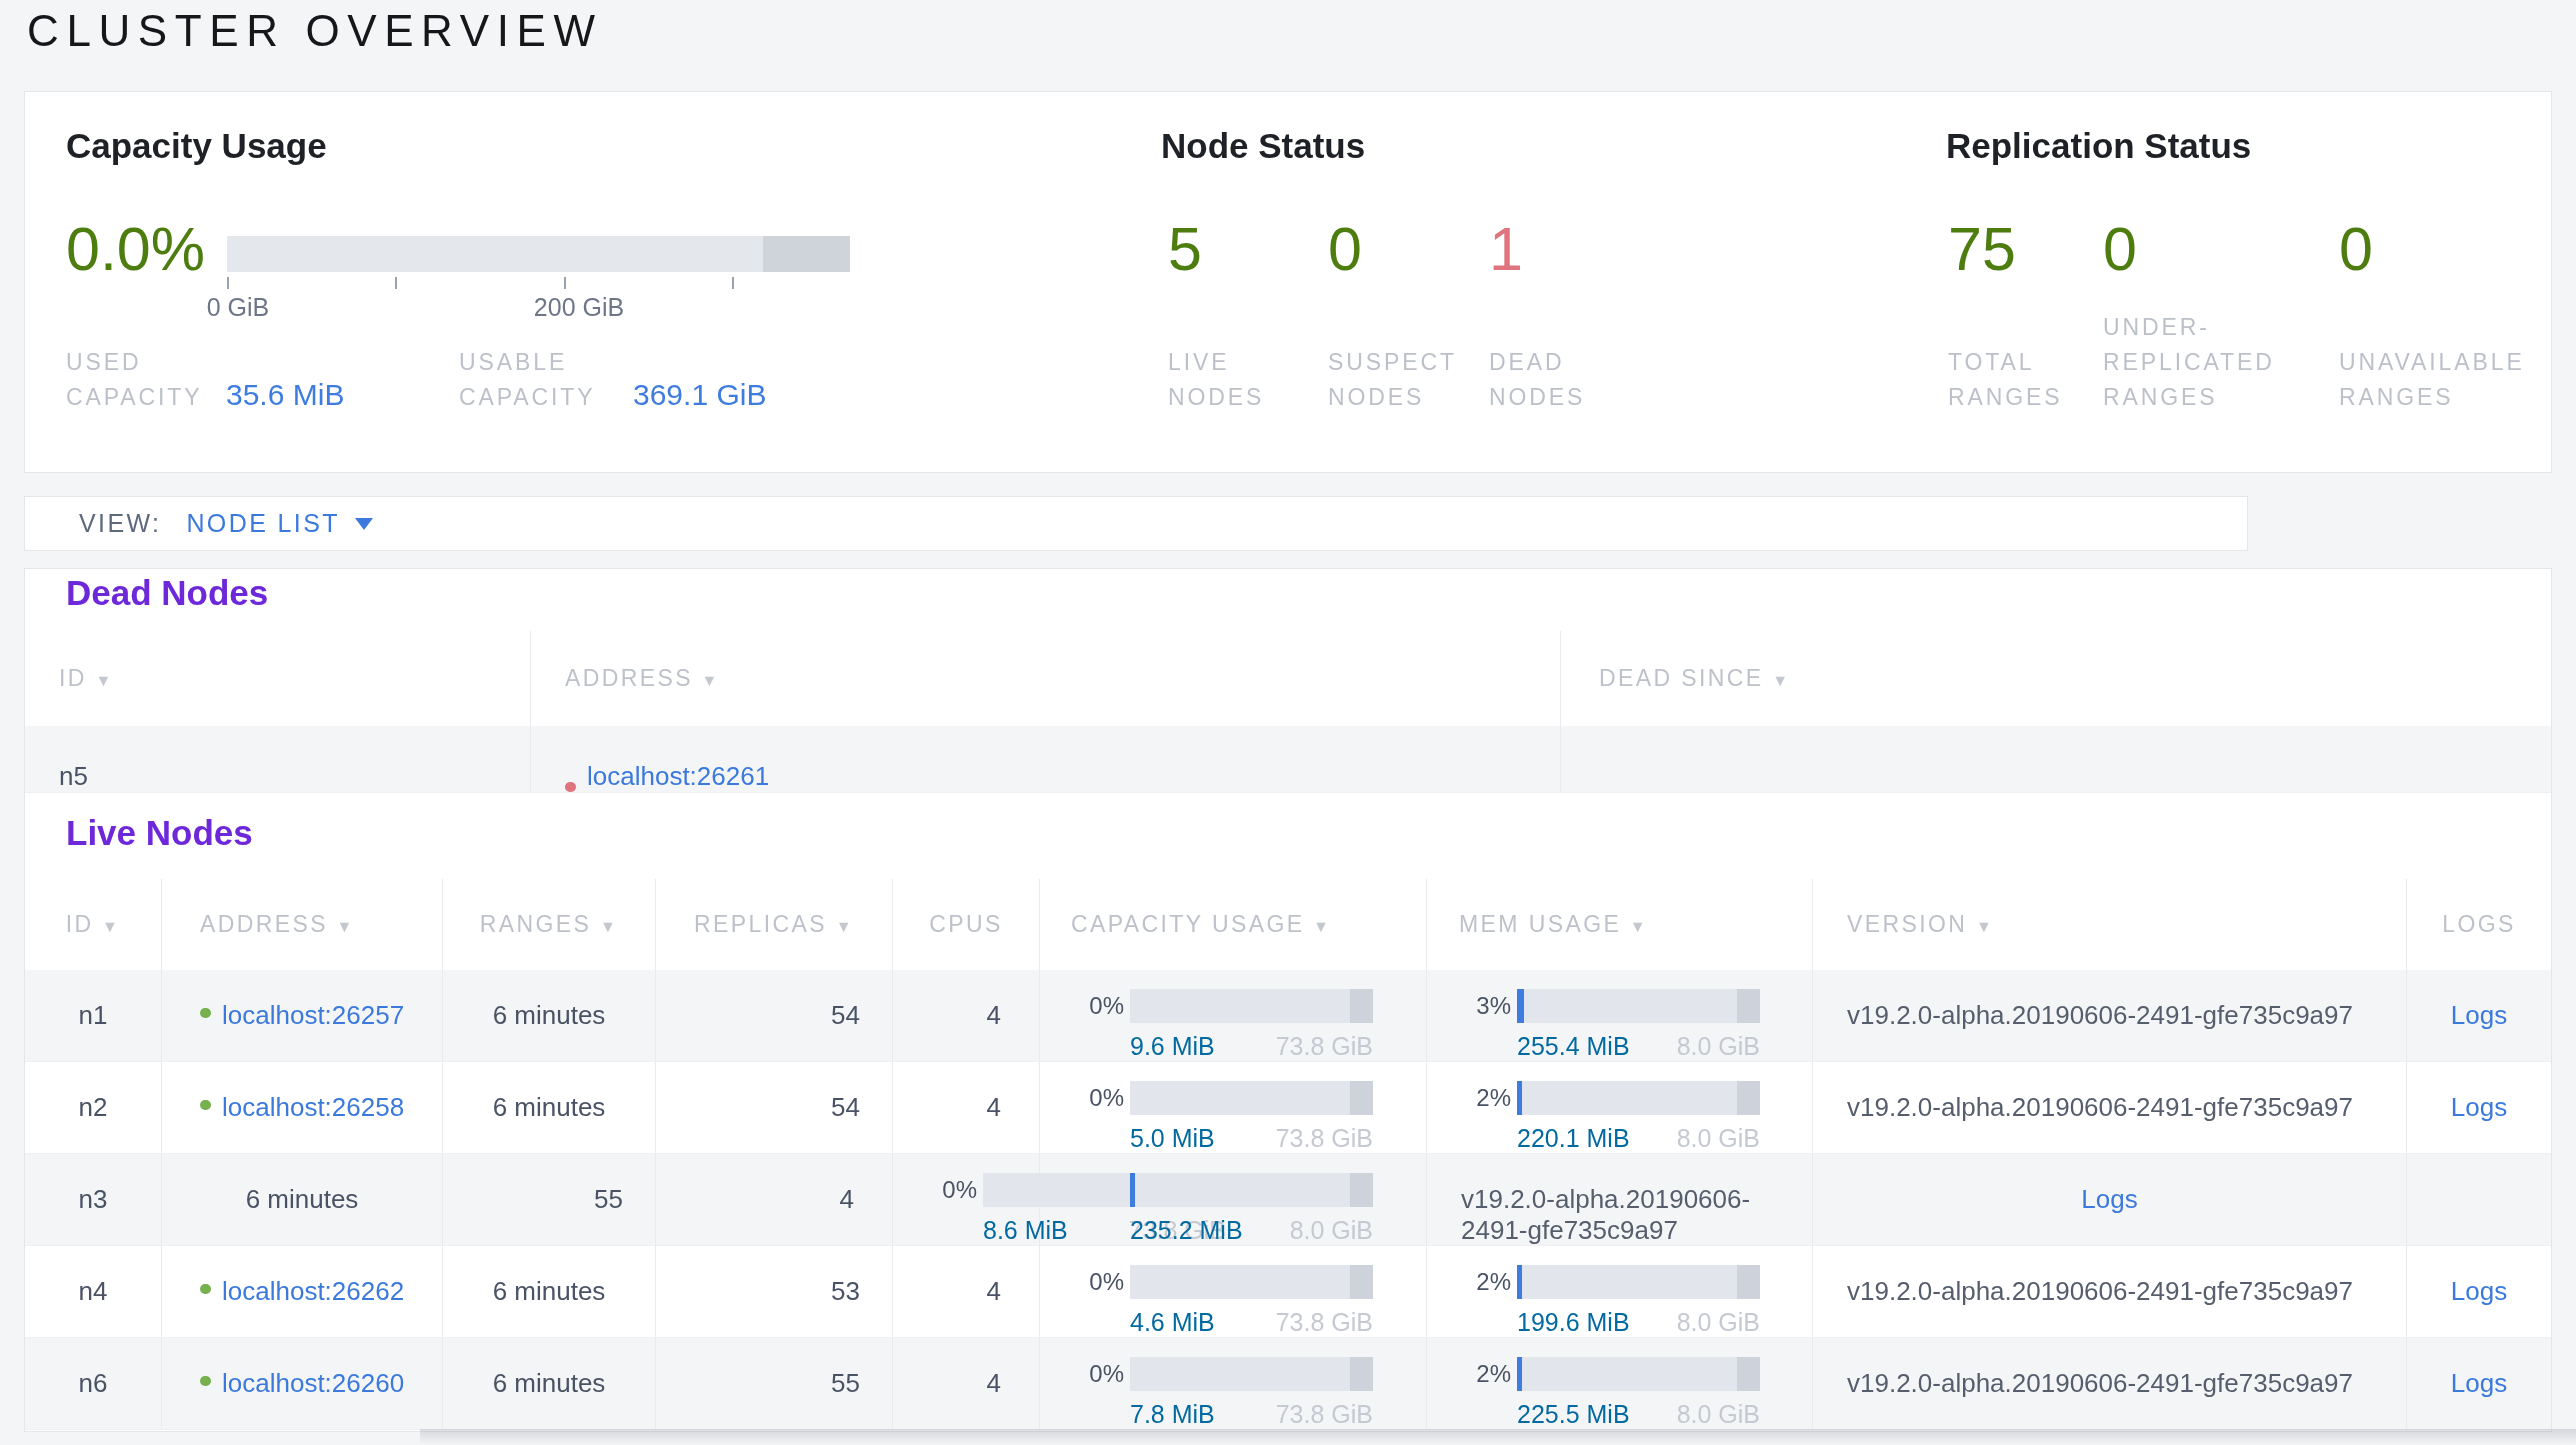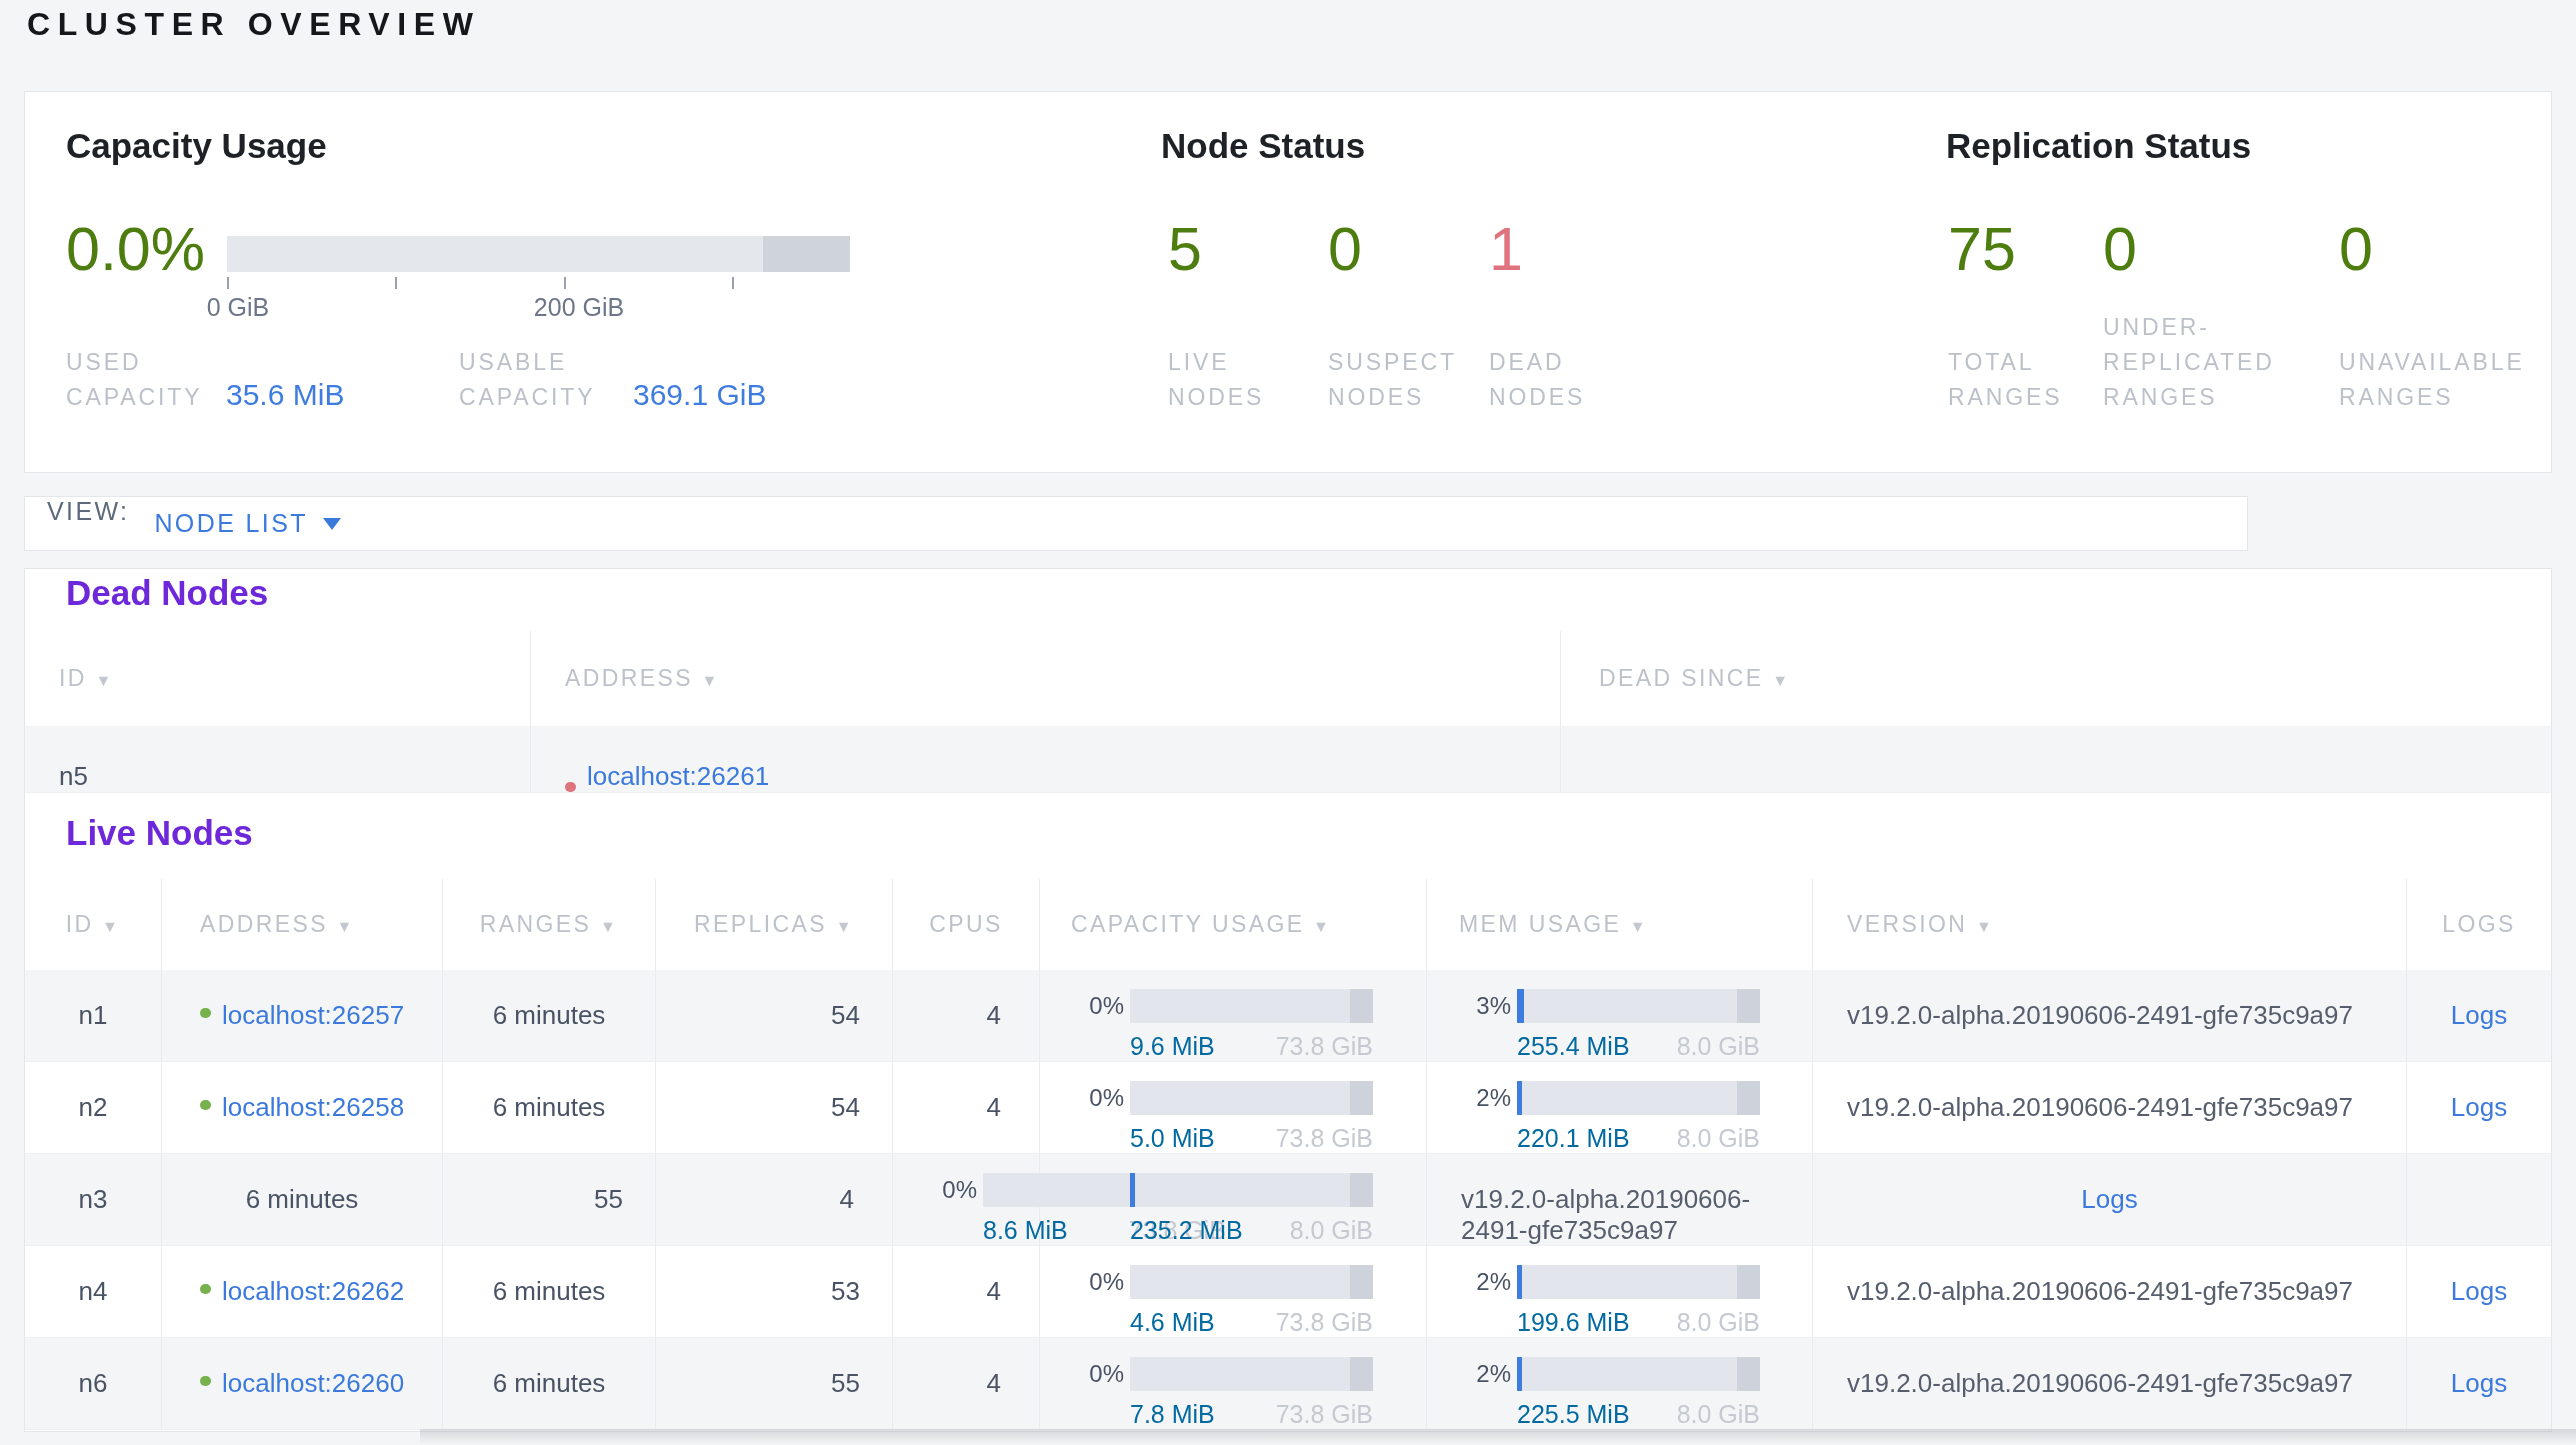--- a/index.html
+++ b/index.html
@@ -1,25 +1,25 @@
 <!DOCTYPE html>
 <html><head>
 <meta charset="utf-8">
 <style>
   html,body{margin:0;padding:0;background:#fff;}
   *{box-sizing:border-box;font-family:"Liberation Sans",sans-serif;}
   .page{position:relative;width:2576px;height:1446px;background:#f4f5f6;overflow:hidden;}
 
   
-  .page-title{position:absolute;left:27px;top:5.7px;font-size:32px;font-weight:700;letter-spacing:7.6px;color:#15171a;}
+  .page-title{position:absolute;left:27px;top:5.7px;font-size:44px;font-weight:400;letter-spacing:7.6px;color:#15171a;}
 
   
   .card{position:absolute;background:#fff;border:1.9px solid #e4e6ea;}
   .summary-card{left:24px;top:91px;width:2528px;height:382px;}
-  .view-bar{left:24px;top:496px;width:2224px;height:55px;display:flex;padding-left:22px;}
+  .view-bar{left:24px;top:496px;width:2224px;height:55px;display:flex;align-items:center;padding-left:54px;}
   .main-card{left:24px;top:568px;width:2528px;height:864px;}
 
   
   .sec-title{position:absolute;top:34px;font-size:35px;font-weight:700;color:#1e2126;}
   .t-cap{left:41px;} .t-node{left:1136px;} .t-repl{left:1921px;}
   .big-num{position:absolute;top:124px;font-size:61px;line-height:67px;font-weight:400;color:#4d7c0f;}
   .big-num.red{color:#df737e;}
   .cap-pct{left:41px;}
   .lbl{position:absolute;font-size:23px;line-height:35px;letter-spacing:2.9px;color:#bcc0c8;}
   .lbl2{top:253px;} .lbl3{top:218px;}

